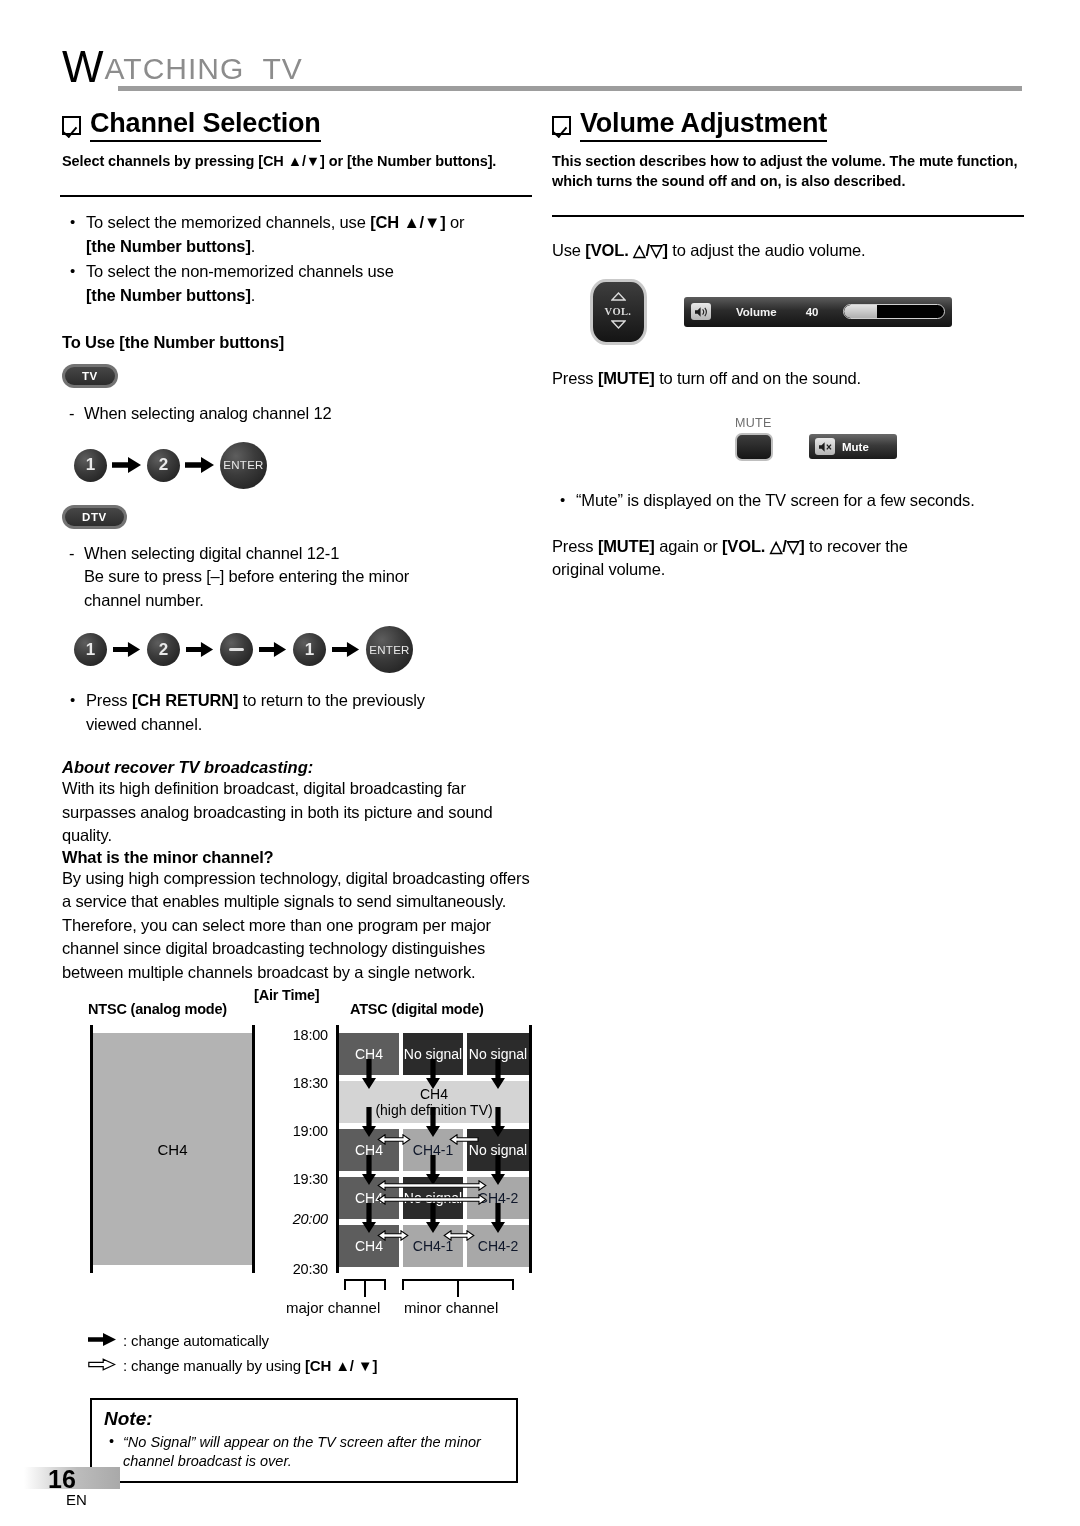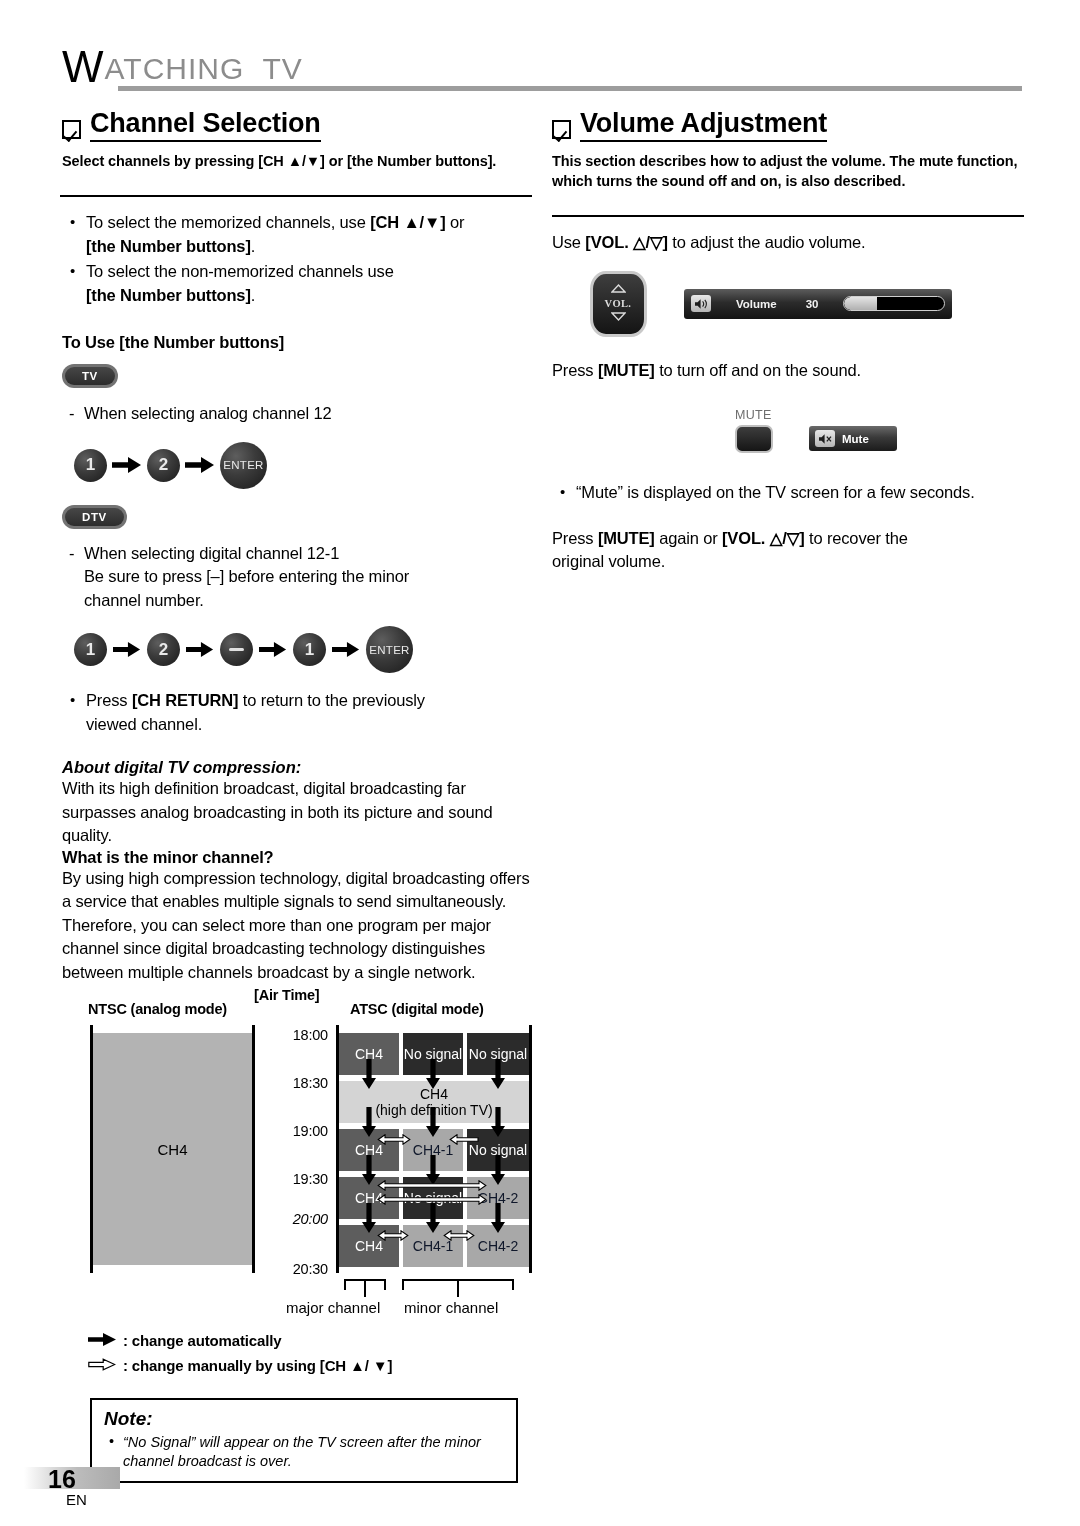--- a/index.html
+++ b/index.html
@@ -18,21 +18,21 @@
   .page-header .ttl { font-size:30px; letter-spacing:1px; color:#8c8c8c; font-weight:400; line-height:38px;
                       white-space:pre; }
   .page-header .ttl .drop { font-size:44px; color:#000; font-weight:400; vertical-align:-3px; }
   .page-header .rule { position:absolute; left:56px; top:38px; width:904px; height:5px; background:#9d9d9d; }
 
   
   .col { position:absolute; top:108px; }
   .col-left  { left:62px;  width:470px; }
   .col-right { left:552px; width:470px; }
 
-  .sec-head { display:flex; align-items:center; gap:9px; }
+  .sec-head { display:flex; align-items:flex-start; gap:9px; }
   .chk { width:19px; height:19px; border:2.2px solid #000; position:relative; flex:none; margin-top:8px; }
   .chk::after{ content:""; position:absolute; left:2px; top:6px; width:6px; height:11px;
                border:solid #000; border-width:0 2.4px 2.4px 0; transform:rotate(40deg); }
   .sec-title { font-size:27px; font-weight:bold; letter-spacing:-0.2px; border-bottom:2.6px solid #000;
                padding-bottom:1px; line-height:31px; display:inline-block; }
   .sec-sub { font-size:14.5px; font-weight:bold; line-height:20px; margin-top:9px; letter-spacing:-0.1px; }
 
   .hr-thin { border:0; border-top:2.2px solid #000; margin:24px 0 0 0; }
   .col-left .hr-thin { margin-left:-2px; width:472px; }
   .col-right .hr-thin { width:472px; }
@@ -227,21 +227,21 @@
       </div>
     <div class="rbtn ent">ENTER</div>
   </div>
 
   <div class="body-txt" style="margin-top:16px;">
     <ul class="ul">
       <li><span>Press </span><b>[CH RETURN]</b><span> to return to the previously</span><br><span>viewed channel.</span></li>
     </ul>
   </div>
 
-  <div class="ital-h" style="margin-top:22px;">About digital TV compression:</div>
+  <div class="ital-h" style="margin-top:22px;">About recover TV broadcasting:</div>
   <div class="body-txt">With its high definition broadcast, digital broadcasting far surpasses analog broadcasting in both its picture and sound quality.</div>
   <div class="sub-h">What is the minor channel?</div>
   <div class="body-txt">By using high compression technology, digital broadcasting offers a service that enables multiple signals to send simultaneously.</div>
   <div class="body-txt">Therefore, you can select more than one program per major channel since digital broadcasting technology distinguishes between multiple channels broadcast by a single network.</div>
 </div>
 
 <div class="diagram" style="position:absolute; left:88px; top:995px;">
   <div class="dg-h" style="left:0; top:6px;">NTSC (analog mode)</div>
   <div class="dg-h" style="left:166px; top:-8px;">[Air Time]</div>
   <div class="dg-h" style="left:262px; top:6px;">ATSC (digital mode)</div>
@@ -358,21 +358,21 @@
 
   <div class="brace" style="left:256px; top:284px; width:42px;"></div>
   <div class="bstem" style="left:276px; top:284px; height:18px;"></div>
   <div class="blabel" style="left:198px; top:304px;">major channel</div>
 
   <div class="brace" style="left:314px; top:284px; width:112px;"></div>
   <div class="bstem" style="left:369px; top:284px; height:18px;"></div>
   <div class="blabel" style="left:316px; top:304px;">minor channel</div>
 </div>
 
-<div class="legend" style="position:absolute; left:88px; top:1328px; width:440px;font-weight:bold;">
+<div class="legend" style="position:absolute; left:88px; top:1328px; width:440px;">
   <div class="row">
     <span><svg width="28" height="13" viewBox="0 0 28 13">
           <path d="M0 4.2h15V0l13 6.5-13 6.5V8.8H0z" fill="#000"></path>
         </svg></span>
     <span>: change automatically</span>
   </div>
   <div class="row">
     <span><svg width="28" height="13" viewBox="0 0 28 13">
           <path d="M0.8 4.4h14.4V1.1L26.8 6.5 15.2 11.9V8.6H0.8z" fill="#fff" stroke="#000" stroke-width="1.2"></path>
         </svg></span>
@@ -388,21 +388,21 @@
 <div class="col col-right">
 
   <div class="sec-head">
     <div class="chk"></div>
     <div class="sec-title">Volume Adjustment</div>
   </div>
   <div class="sec-sub">This section describes how to adjust the volume. The mute function, which turns the sound off and on, is also described.</div>
 
   <hr class="hr-thin">
 
-  <div class="body-txt" style="margin-top:14px;">
+  <div class="body-txt" style="margin-top:22px;">
     <span>Use </span><b>[VOL. △/▽]</b><span> to adjust the audio volume.</span>
   </div>
 
   <div style="display:flex; align-items:center; margin-top:16px;">
     <div style="width:132px; display:flex; justify-content:center;">
       <div class="vol-rocker">
         <span><svg width="15" height="9" viewBox="0 0 15 9">
               <path d="M7.5 1 14 8H1z" fill="none" stroke="#dcdcdc" stroke-width="1.3"></path>
             </svg></span>
         <span>VOL.</span>
@@ -412,21 +412,21 @@
       </div>
     </div>
     <div class="osd-vol">
       <span class="spk">
         <svg width="15" height="12" viewBox="0 0 15 12">
             <path d="M1 4.2h2.6L6.6 1.2v9.6L3.6 7.8H1z" fill="#1d1d1d"></path>
             <path d="M8.6 3.4c1.2 1.4 1.2 3.8 0 5.2M10.8 1.8c2.1 2.3 2.1 6.1 0 8.4" fill="none" stroke="#1d1d1d" stroke-width="1.1"></path>
           </svg>
       </span>
       <span class="lbl">Volume</span>
-      <span class="val">30</span>
+      <span class="val">40</span>
       <span class="vbar">
           <i id="vol-fill" style="width: 33%;"></i>
         </span>
     </div>
   </div>
 
 
   <div class="body-txt" style="margin-top:22px;">
     <span>Press </span><b>[MUTE]</b><span> to turn off and on the sound.</span>
   </div>

